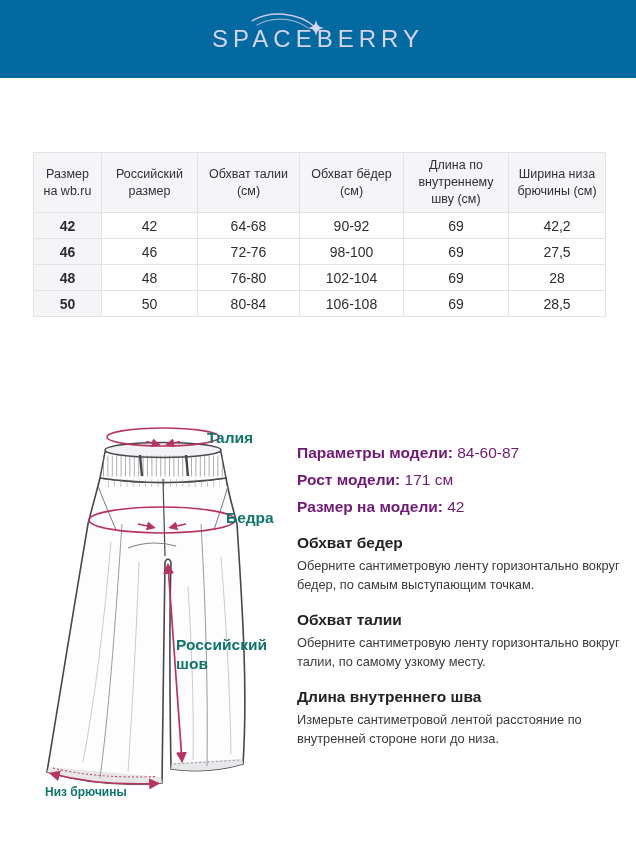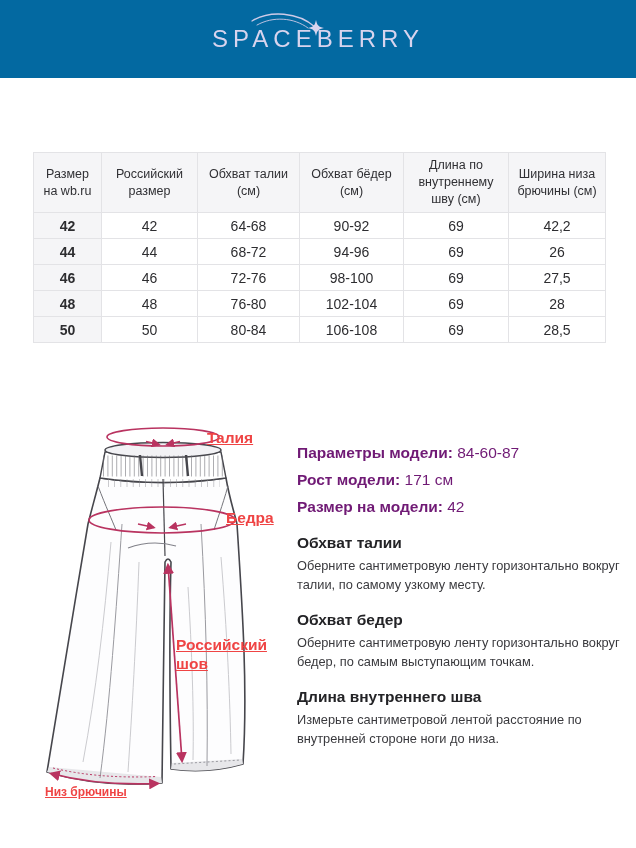--- a/index.html
+++ b/index.html
@@ -38,21 +38,21 @@
     color:#303034; height:60px; padding:4px 5px;
   }
   .size-table td {
     font-size:14px; color:#2d2d30; height:26px; padding:1px 4px; background:#ffffff;
   }
   .size-table td:first-child { background:#f5f5f7; font-weight:700; }
 
   
   .pants-svg { position:absolute; left:36px; top:412px; width:260px; height:400px; }
   .diagram-label {
-    position:absolute; font-weight:600; color:#ef4444; font-size:15.5px; line-height:1.25;text-decoration:underline;
+    position:absolute; font-weight:600; color:#0f766e; font-size:15.5px; line-height:1.25;
   }
   .label-waist { left:207px; top:428px; }
   .label-hips  { left:226px; top:508px; }
   .label-seam  { left:176px; top:635px; width:98px; }
   .label-hem   { left:45px;  top:785px; font-size:12px; }
 
   
   .info-col { position:absolute; left:297px; top:444px; width:326px; }
   .model-info { margin-bottom:18px; }
   .model-line { font-size:15.5px; margin-bottom:9px; color:#701a75; }
@@ -95,28 +95,20 @@
       </tr>
     </thead>
   <tbody>
       <tr>
         <td>42</td>
         <td>42</td>
         <td>64-68</td>
         <td>90-92</td>
         <td>69</td>
         <td>42,2</td>
-      </tr>
-      <tr>
-        <td>44</td>
-        <td>44</td>
-        <td>68-72</td>
-        <td>94-96</td>
-        <td>69</td>
-        <td>26</td>
       </tr>
       <tr>
         <td>46</td>
         <td>46</td>
         <td>72-76</td>
         <td>98-100</td>
         <td>69</td>
         <td>27,5</td>
       </tr>
       <tr>
@@ -207,25 +199,25 @@
 <div class="diagram-label label-hem">Низ брючины</div>
 
 <div class="info-col">
   <div class="model-info">
       <div class="model-line"><span class="ml-label">Параметры модели: </span><span class="ml-value">84-60-87</span></div>
       <div class="model-line"><span class="ml-label">Рост модели: </span><span class="ml-value">171 см</span></div>
       <div class="model-line"><span class="ml-label">Размер на модели: </span><span class="ml-value">42</span></div>
     </div>
   <div class="measure-guide">
       <div class="measure-section">
+        <div class="measure-title">Обхват бедер</div>
+        <div class="measure-desc">Оберните сантиметровую ленту горизонтально вокруг бедер, по самым выступающим точкам.</div>
+      </div>
+      <div class="measure-section">
         <div class="measure-title">Обхват талии</div>
         <div class="measure-desc">Оберните сантиметровую ленту горизонтально вокруг талии, по самому узкому месту.</div>
-      </div>
-      <div class="measure-section">
-        <div class="measure-title">Обхват бедер</div>
-        <div class="measure-desc">Оберните сантиметровую ленту горизонтально вокруг бедер, по самым выступающим точкам.</div>
       </div>
       <div class="measure-section">
         <div class="measure-title">Длина внутреннего шва</div>
         <div class="measure-desc">Измерьте сантиметровой лентой расстояние по внутренней стороне ноги до низа.</div>
       </div>
     </div>
 </div>
 
 </body></html>

